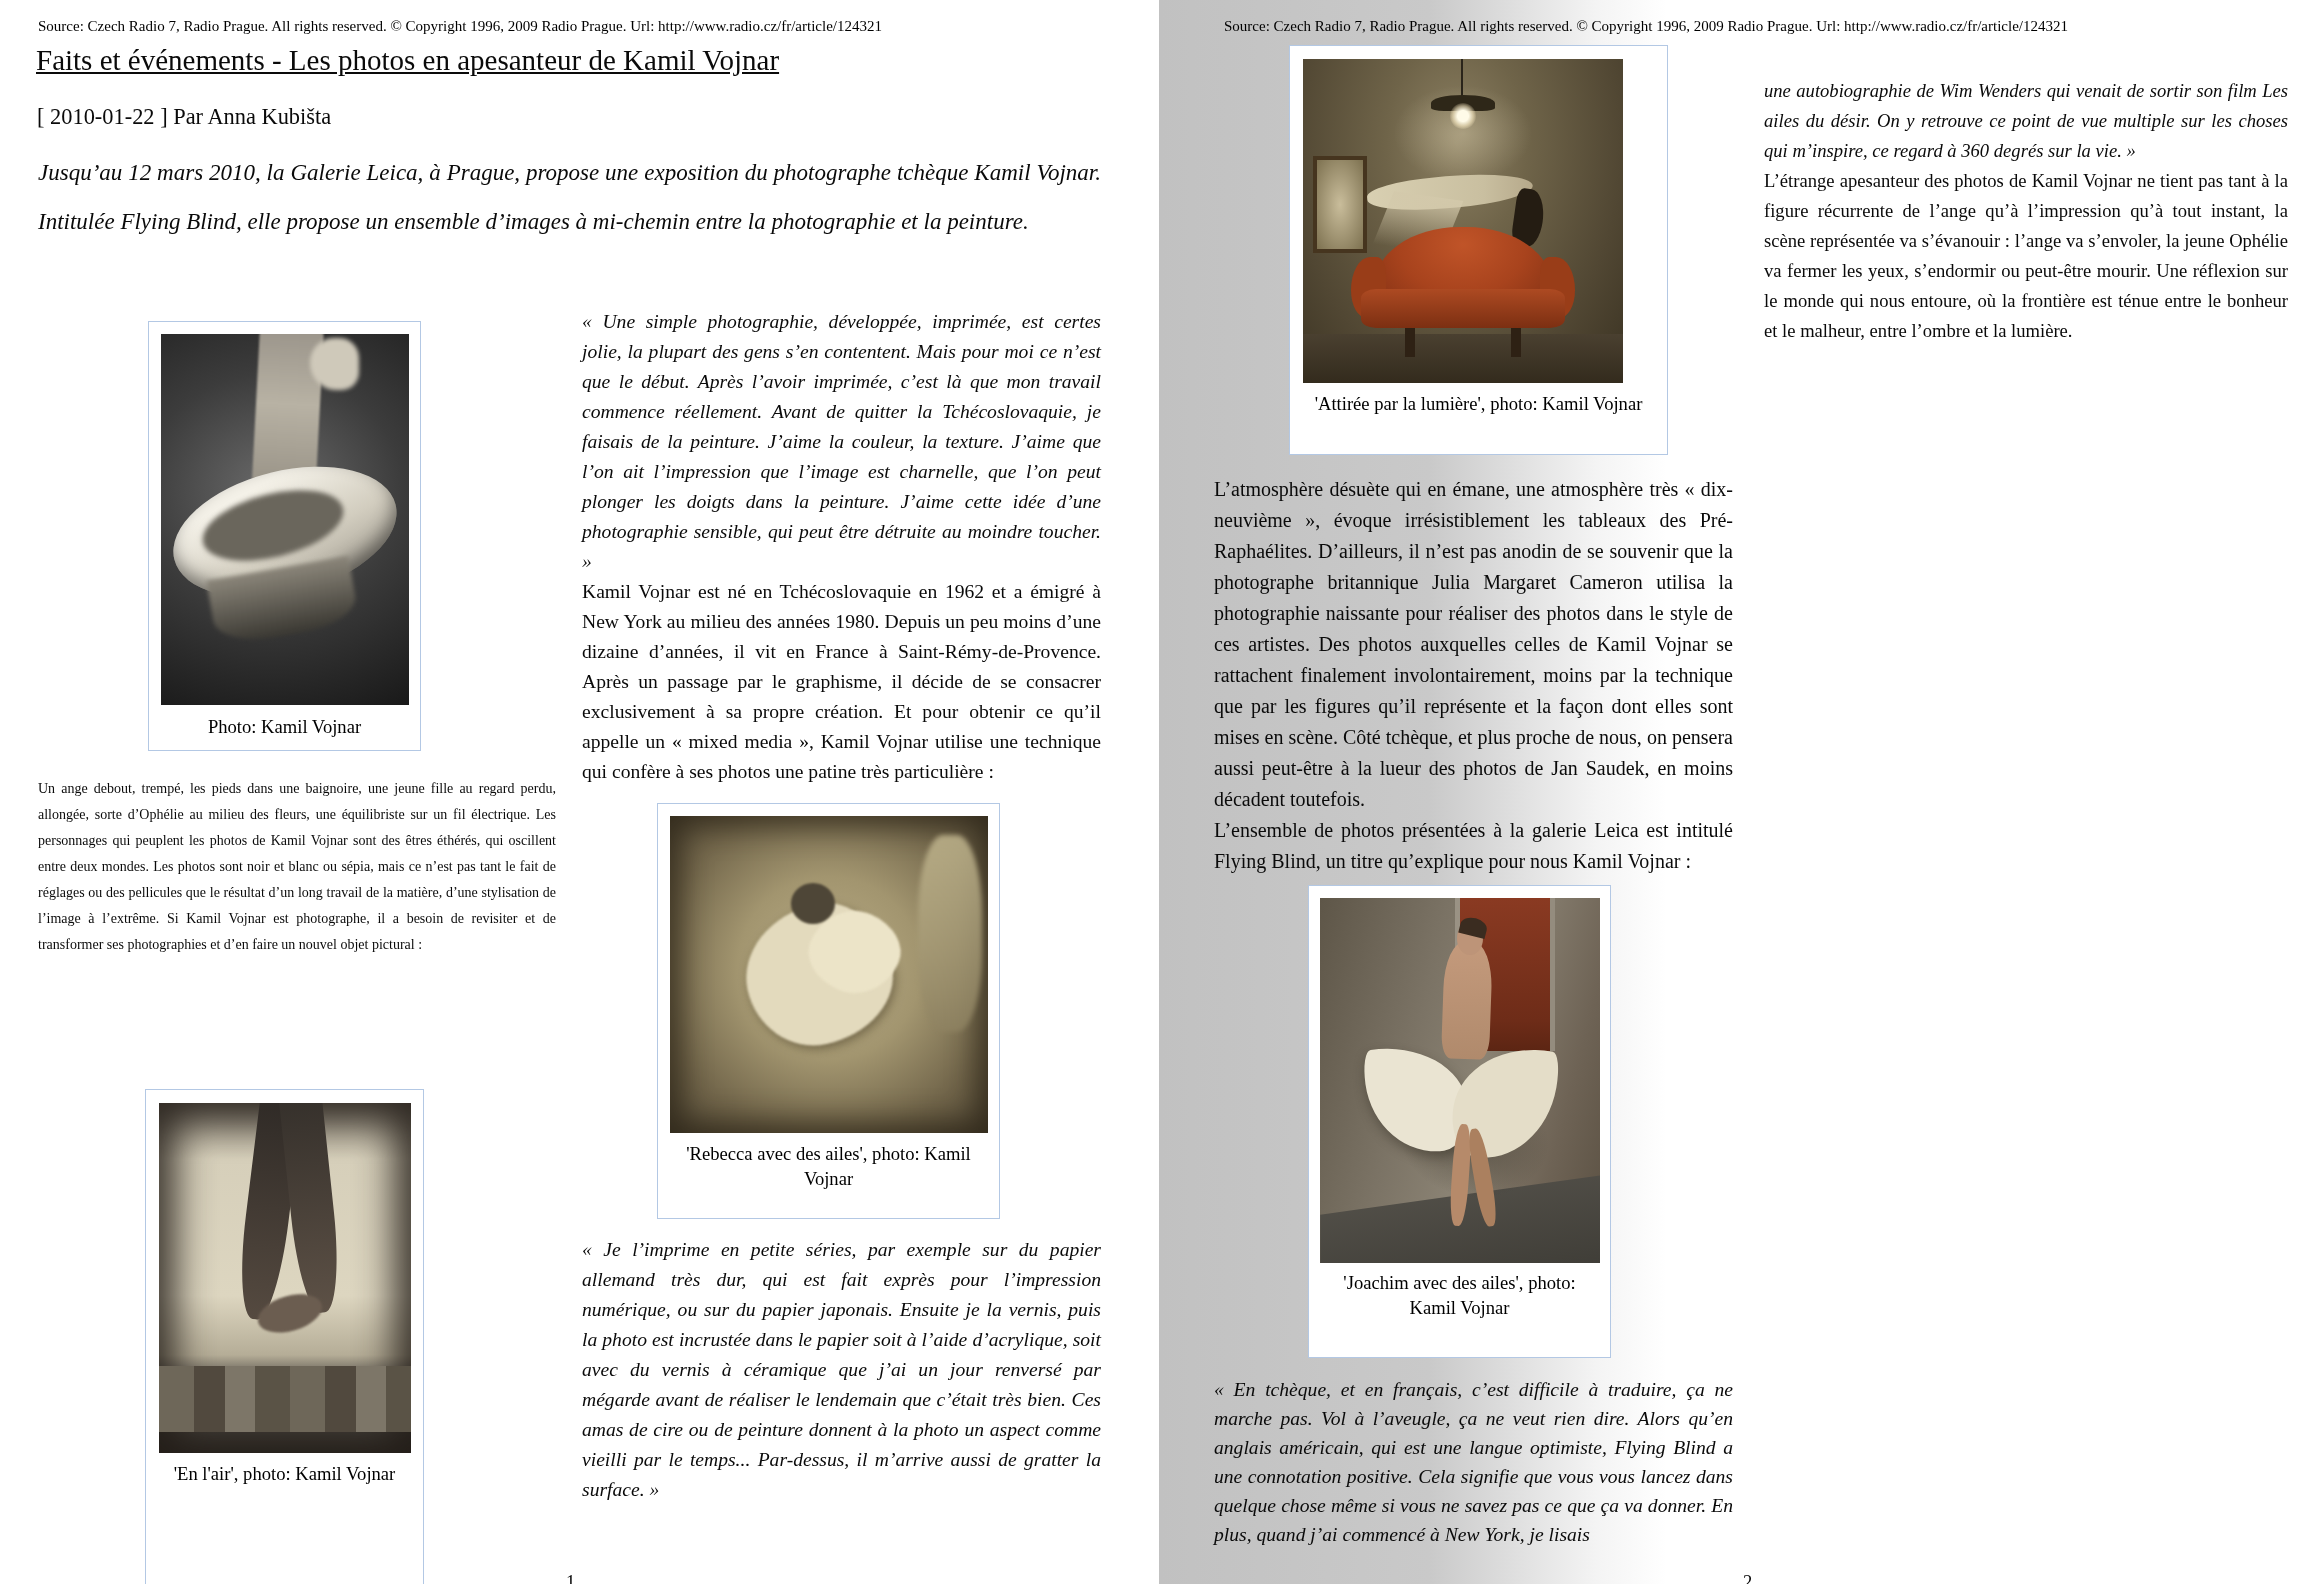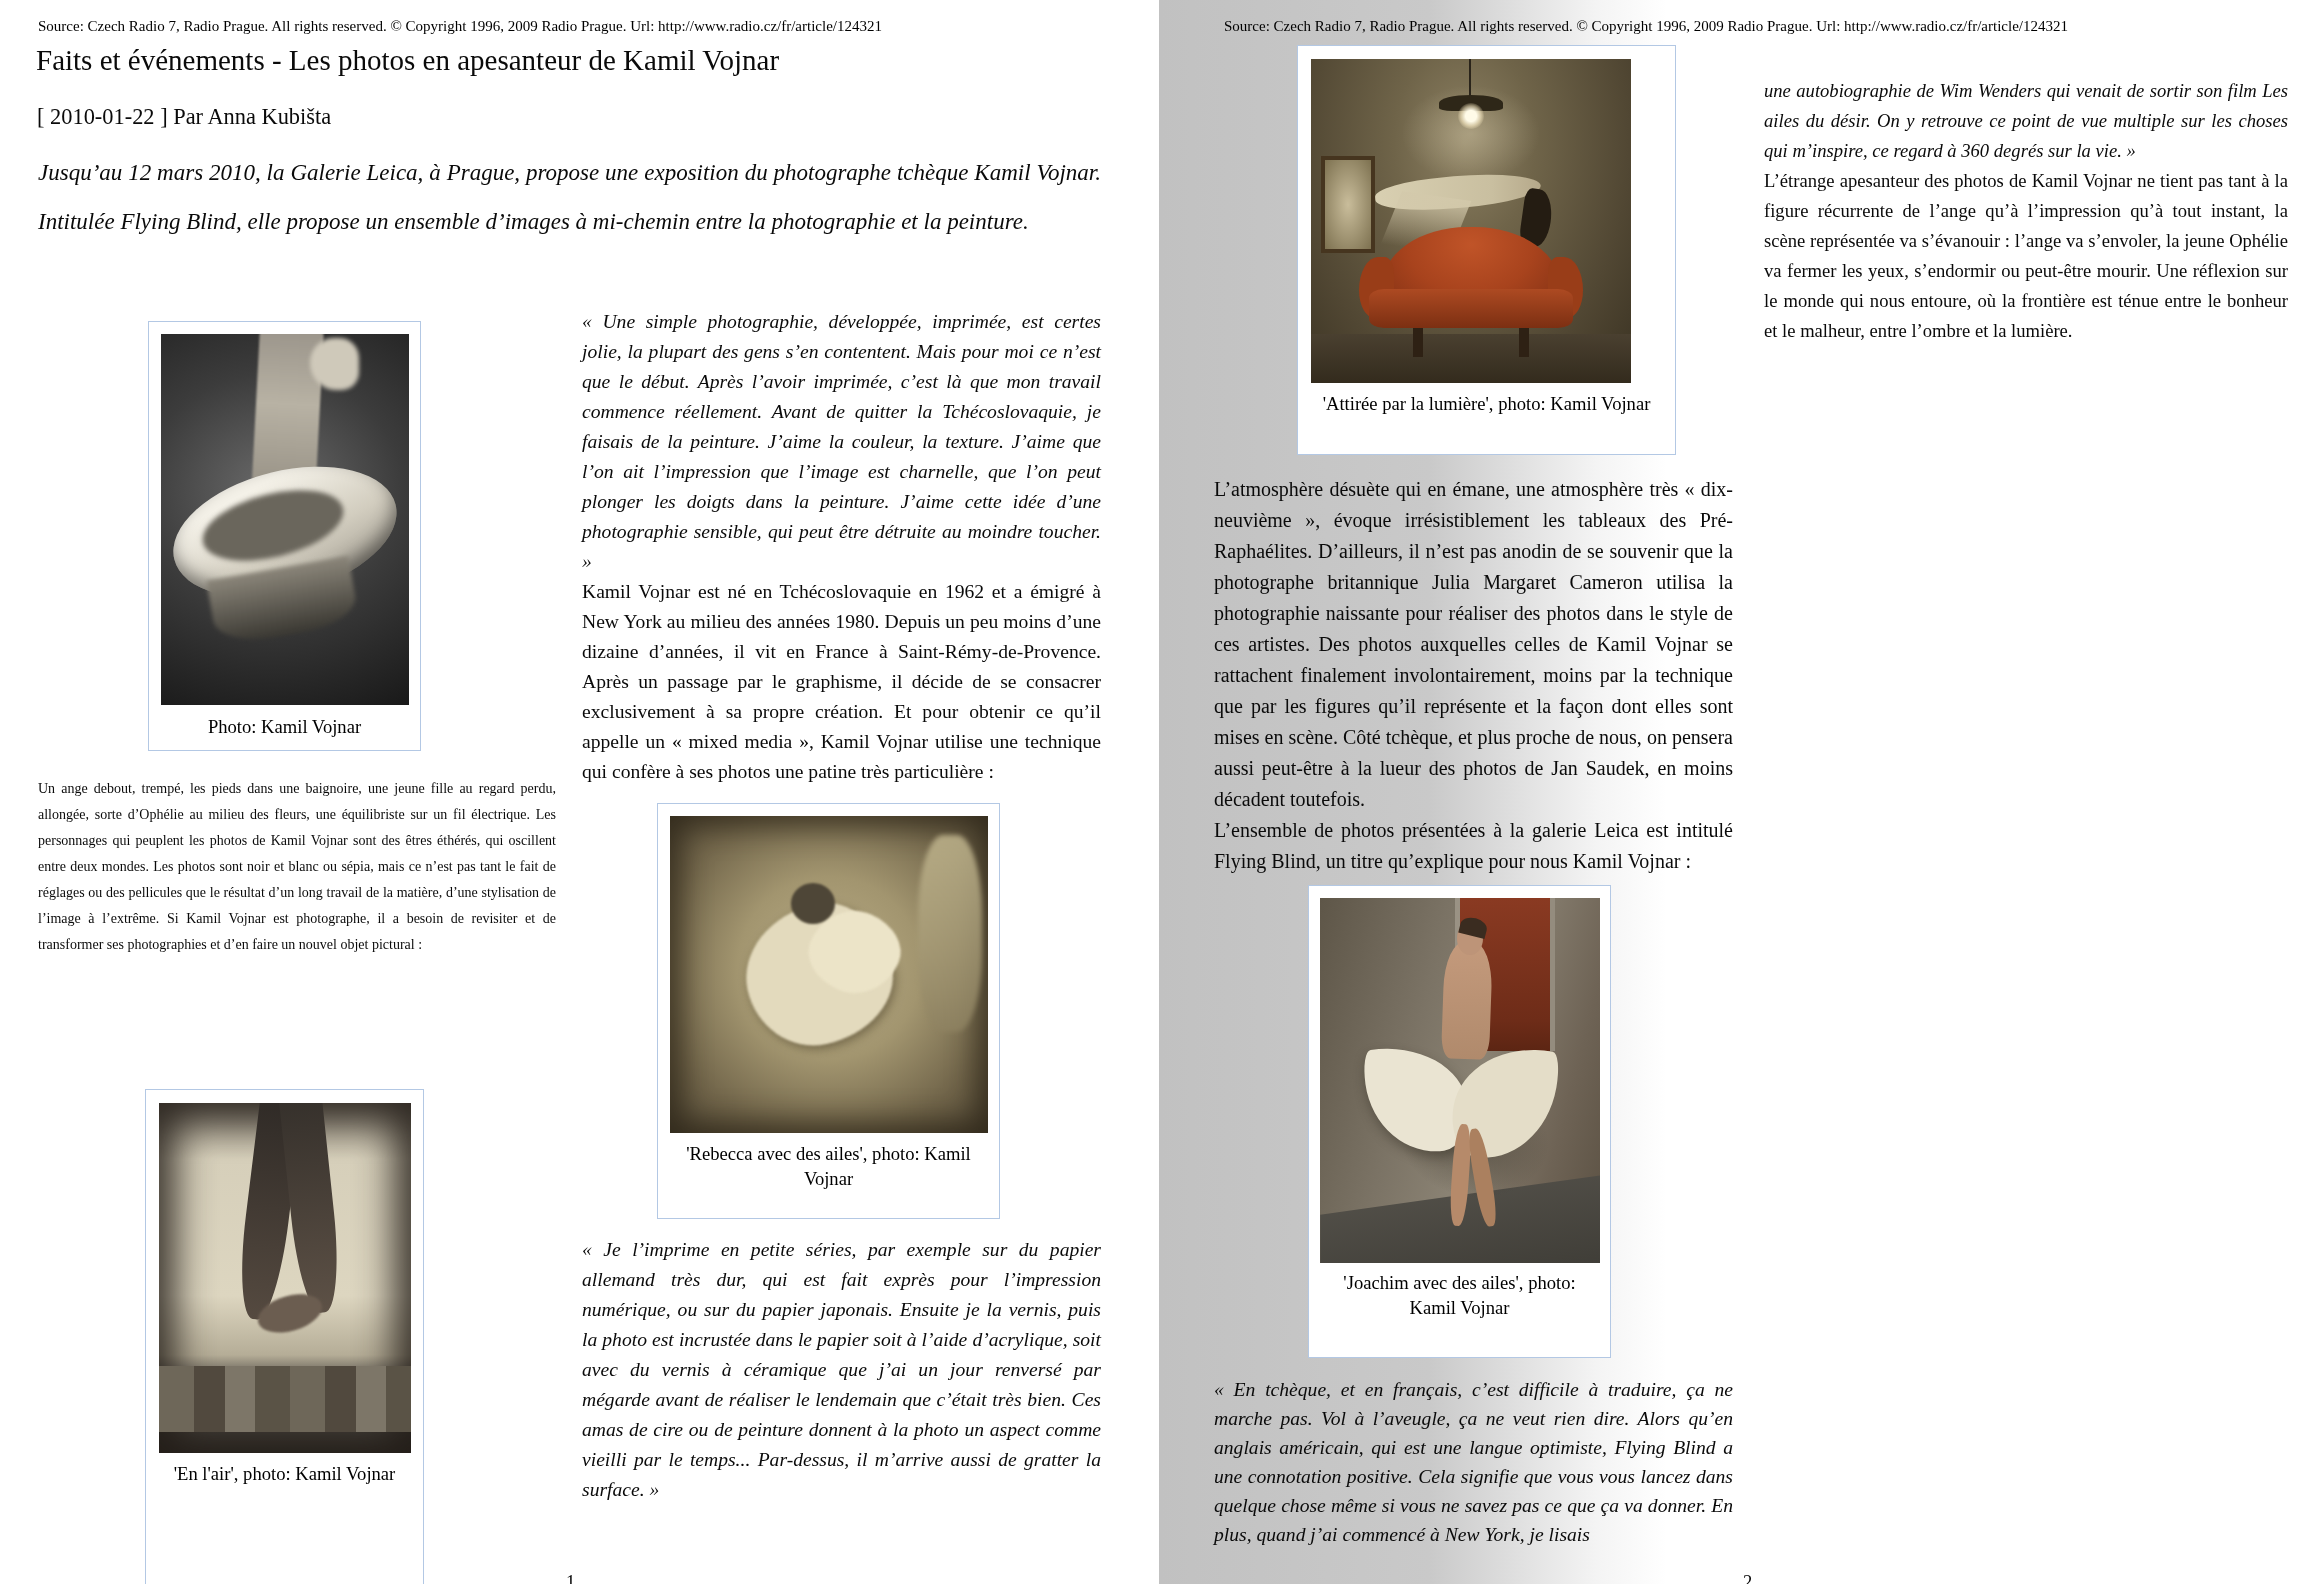--- a/index.html
+++ b/index.html
@@ -48,21 +48,21 @@
   #fig1 .figcaption { top:392px; }
 
   #fig2 { left:145px; top:1089px; width:279px; height:533px; }
   #fig2 .photo { left:13px; top:13px; width:252px; height:350px; }
   #fig2 .figcaption { top:371px; }
 
   #fig3 { left:657px; top:803px; width:343px; height:416px; }
   #fig3 .photo { left:12px; top:12px; width:318px; height:317px; }
   #fig3 .figcaption { top:337px; padding:0 13px; box-sizing:border-box; }
 
-  #fig4 { left:130px; top:45px; width:379px; height:410px;margin-left:8px; }
+  #fig4 { left:130px; top:45px; width:379px; height:410px; }
   #fig4 .photo { left:13px; top:13px; width:320px; height:324px; }
   #fig4 .figcaption { top:345px; padding:0 15px; box-sizing:border-box; }
 
   #fig5 { left:149px; top:885px; width:303px; height:473px; }
   #fig5 .photo { left:11.2px; top:12px; width:280px; height:365px; }
   #fig5 .figcaption { top:384px; padding:0 11.2px; box-sizing:border-box; }
 
   
   .ph-bathtub { background:radial-gradient(ellipse 150% 90% at 45% 42%,#6a6a6a 0%,#3c3c3c 35%,#181818 75%,#0d0d0d 100%); }
   .ph-bathtub .fig-streak { left:38%; top:-2%; width:26%; height:52%;
@@ -167,21 +167,21 @@
       transform:rotate(-10deg); border-radius:40%; }
 </style>
 </head>
 <body>
 
 <div id="canvas">
 
   <div class="page" id="page1">
 
     <div class="abs src-line p1-source">Source: Czech Radio 7, Radio Prague. All rights reserved. © Copyright 1996, 2009 Radio Prague. Url: http://www.radio.cz/fr/article/124321</div>
-    <h1 class="abs p1-title" style="font-weight:normal;">Faits et événements - Les photos en apesanteur de Kamil Vojnar</h1>
+    <h1 class="abs p1-title" style="font-weight:normal;text-decoration:underline;">Faits et événements - Les photos en apesanteur de Kamil Vojnar</h1>
     <div class="abs p1-byline">[ 2010-01-22 ] Par Anna Kubišta</div>
     <p class="abs just ital p1-lead">Jusqu’au 12 mars 2010, la Galerie Leica, à Prague, propose une exposition du photographe tchèque Kamil Vojnar. Intitulée Flying Blind, elle propose un ensemble d’images à mi-chemin entre la photographie et la peinture.</p>
 
     <div class="figure" id="fig1">
       <div class="photo ph-bathtub">
         <div class="fig-streak"></div>
         <div class="wing"></div>
         <div class="tub"></div>
         <div class="water"></div>
         <div class="tub-base"></div>

